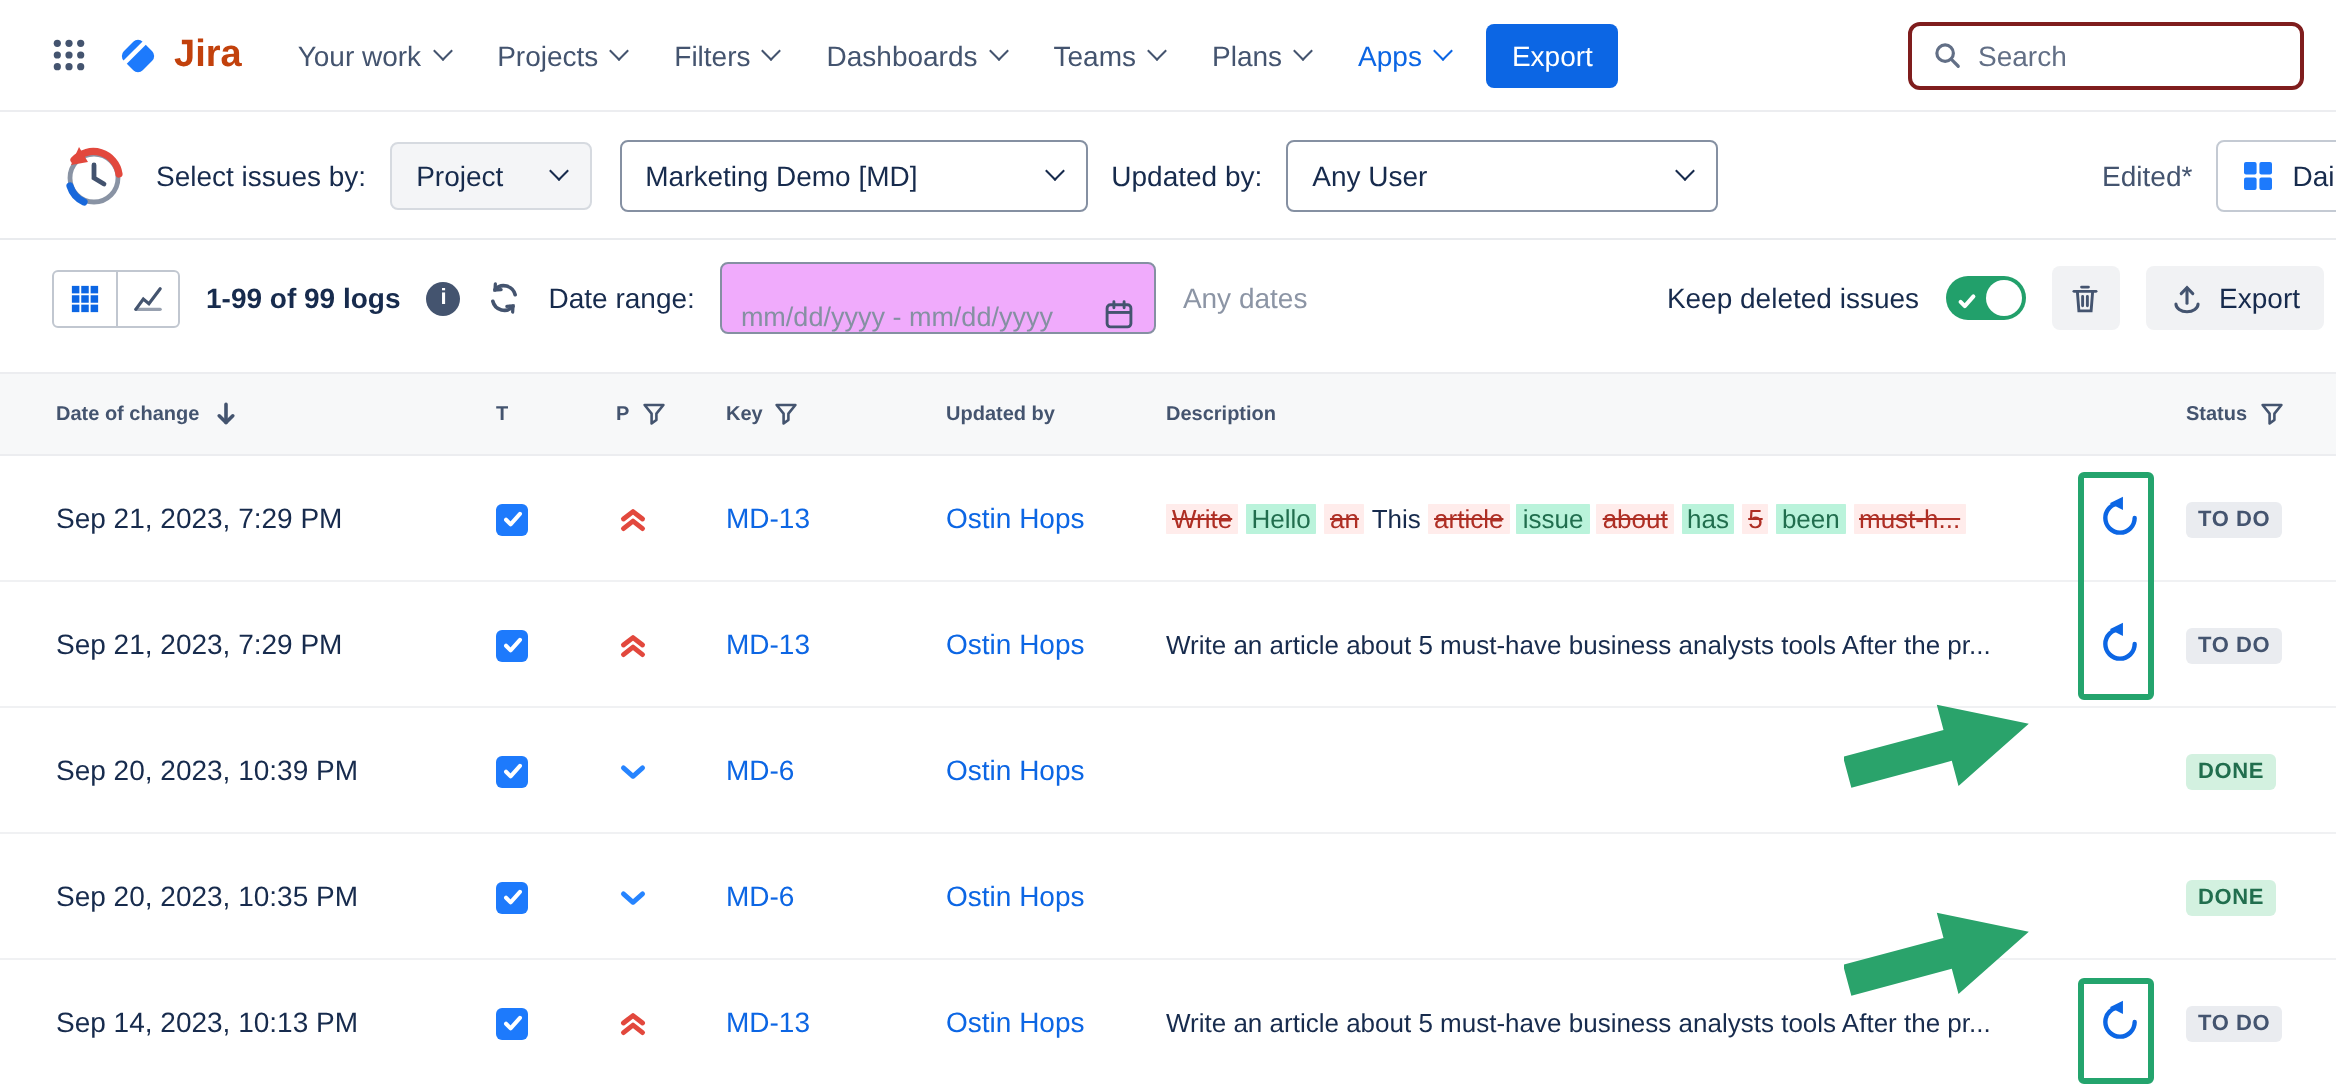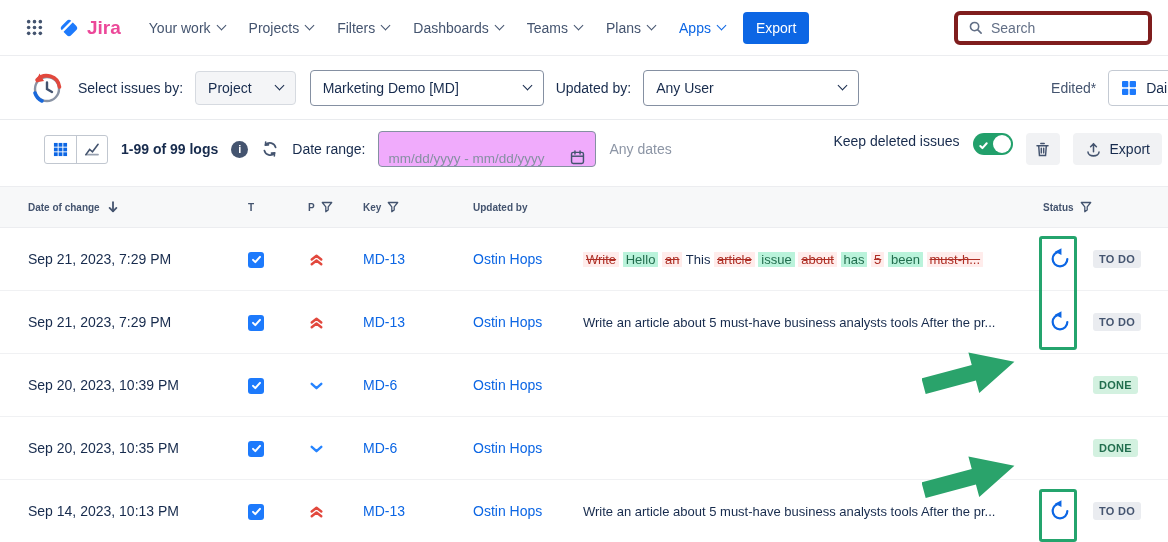--- a/index.html
+++ b/index.html
@@ -2,53 +2,53 @@
 <html><head>
 <meta charset="utf-8">
 <style>
   *{box-sizing:border-box;margin:0;padding:0}
   html,body{width:1168px;height:542px}
   body{font-family:"Liberation Sans",sans-serif;color:#172B4D;background:#fff;overflow:hidden;position:relative;font-size:14px}
 
   
   .nav{height:56px;display:flex;align-items:center;padding:0 16px 0 18px;border-bottom:1px solid #ECEDF0}
   .grid-btn{width:32px;height:32px;display:flex;align-items:center;justify-content:center;border-radius:4px;cursor:pointer}
-  .logo{display:flex;align-items:flex-end;gap:7px;margin:0 18px 0 8px;font-weight:700;font-size:19px;color:#ec4899}
+  .logo{display:flex;align-items:flex-end;gap:7px;margin:0 18px 0 8px;font-weight:700;font-size:19px;color:#c2410c}
   .nav-items{display:flex;align-items:flex-end;gap:4px}
   .nav-item{display:flex;align-items:center;gap:7px;padding:8px 10px;font-weight:500;color:#44546F;border-radius:4px;cursor:pointer;white-space:nowrap}
   .nav-item.active{color:#0C66E4}
   .chev{width:7px;height:7px;border-right:1.8px solid currentColor;border-bottom:1.8px solid currentColor;transform:rotate(45deg);margin-top:-4px;flex:0 0 auto}
   .create-btn{background:#0C66E4;color:#fff;font-weight:500;font-size:14px;padding:8px 13px;border-radius:4px;border:none;margin-left:8px;cursor:pointer;font-family:inherit}
-  .search-box{margin-left:auto;display:flex;align-items:center;gap:8px;border:4px solid #7f1d1d;border-radius:6px;height:34px;width:198px;padding:0 10px;color:#626F86;background:#fff}
+  .search-box{margin-left:auto;display:flex;align-items:center;gap:8px;border:2px solid #7f1d1d;border-radius:6px;height:34px;width:198px;padding:0 10px;color:#626F86;background:#fff}
   .search-box input{border:none;outline:none;flex:1;font:inherit;color:#44546F;min-width:0;background:transparent}
   .search-box input::placeholder{color:#626F86}
 
   
   .filter-row{height:64px;display:flex;align-items:center;padding:0 0 0 26px;gap:12px;border-bottom:1px solid #E9EBEE}
   .flabel{color:#172B4D;white-space:nowrap}
   .dd-btn{display:flex;align-items:center;gap:24px;background:#F4F5F7;border:1px solid #D6DAE0;border-radius:4px;padding:8px 12px;font-weight:500;cursor:pointer;white-space:nowrap;color:#172B4D}
   .select{display:flex;align-items:center;justify-content:space-between;border:1.5px solid #8590A2;border-radius:4px;height:36px;padding:0 12px;background:#fff;cursor:pointer;white-space:nowrap;color:#172B4D}
   .select.w-project{width:234px;margin-left:2px}
   .select.w-user{width:216px}
   .edited{margin-left:auto;color:#44546F;white-space:nowrap}
   .daily-btn{display:flex;align-items:center;gap:9px;border:1px solid #C4CAD3;background:#fff;border-radius:4px;height:36px;padding:0 12px;font-weight:500;white-space:nowrap;cursor:pointer;margin-right:-34px;flex:0 0 auto}
 
   
-  .toolbar{height:58px;display:flex;align-items:center;padding:0 6px 0 44px;gap:13px}
+  .toolbar{height:58px;display:flex;align-items:center;padding:0 6px 0 26px;gap:13px}
   .seg{display:flex;border:1px solid #C1C7D0;border-radius:3px;overflow:hidden;background:#fff}
   .seg-btn{width:31px;height:27px;display:flex;align-items:center;justify-content:center;cursor:pointer}
   .seg-btn + .seg-btn{border-left:1px solid #C1C7D0}
   .count{font-weight:700;white-space:nowrap}
   .info-i{width:17px;height:17px;border-radius:50%;background:#44546F;color:#fff;font-size:11px;font-weight:700;display:flex;align-items:center;justify-content:center;cursor:pointer;flex:0 0 auto}
   .icon-plain{display:flex;align-items:center;justify-content:center;cursor:pointer}
   .date-input{display:flex;align-items:flex-end;border:1.5px solid #8590A2;border-radius:4px;height:36px;width:218px;padding:0 9px;background:#f0abfc;gap:6px}
   .date-input input{border:none;outline:none;flex:1;font:inherit;font-size:13.5px;color:#44546F;min-width:0;background:transparent}
   .date-input input::placeholder{color:#8590A2}
   .any-dates{color:#8C95A5;white-space:nowrap}
-  .right-tools{margin-left:auto;display:flex;align-items:flex-start;gap:13px}
+  .right-tools{margin-left:auto;display:flex;align-items:center;gap:13px}
   .toggle{width:40px;height:22px;background:#22A06B;border-radius:11px;position:relative;cursor:pointer;flex:0 0 auto}
   .toggle .knob{position:absolute;right:2px;top:2px;width:18px;height:18px;background:#fff;border-radius:50%}
   .toggle .tick{position:absolute;left:5px;top:5px}
   .icon-btn{width:34px;height:32px;background:#F1F2F4;border-radius:4px;display:flex;align-items:center;justify-content:center;cursor:pointer}
   .export-btn{display:flex;align-items:center;gap:8px;background:#F1F2F4;border-radius:4px;height:32px;padding:0 12px;font-weight:500;cursor:pointer;white-space:nowrap;color:#172B4D}
 
   
   .thead,.trow{display:grid;grid-template-columns:240px 60px 55px 110px 110px 460px 50px 83px;align-items:center}
   .thead{background:#F7F8F9;height:42px;margin-top:8px;font-size:10px;font-weight:700;color:#44546F;border-top:1px solid #ECEDF0;border-bottom:1px solid #ECEDF0}
   .th{display:flex;align-items:center;gap:6px;padding:0 8px;white-space:nowrap;cursor:pointer}
@@ -279,20 +279,23 @@
     <span>Key</span>
     <span style="display:inline-flex">
       <svg width="12" height="12" viewBox="0 0 12 12" fill="none" stroke="#44546F" stroke-width="1.3" stroke-linejoin="round">
           <path d="M1.3 1.5 H10.7 L7.2 5.8 V9 L4.8 10.7 V5.8 Z"></path>
         </svg>
     </span>
   </span>
   <span class="th">
       <span>Updated by</span>
     </span>
+  <span class="th">
+      <span>Description</span>
+    </span>
   <span class="th"></span>
   <span class="th">
     <span>Status</span>
     <span style="display:inline-flex">
       <svg width="12" height="12" viewBox="0 0 12 12" fill="none" stroke="#44546F" stroke-width="1.3" stroke-linejoin="round">
           <path d="M1.3 1.5 H10.7 L7.2 5.8 V9 L4.8 10.7 V5.8 Z"></path>
         </svg>
     </span>
   </span>
 </div>

